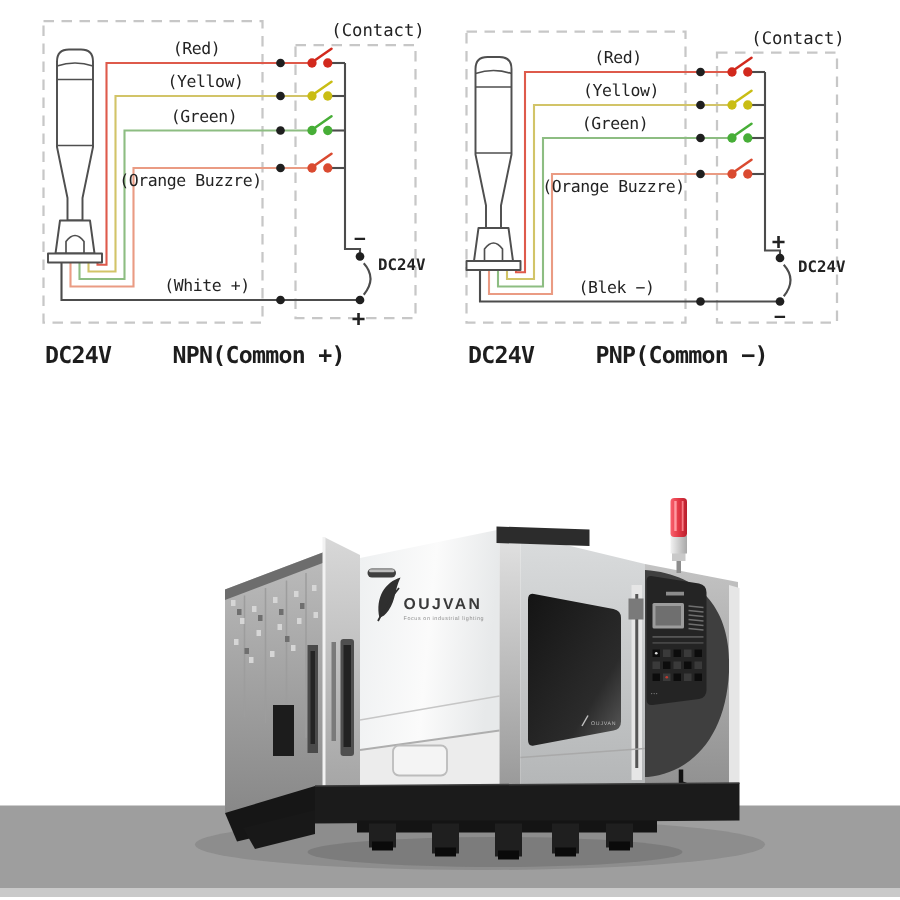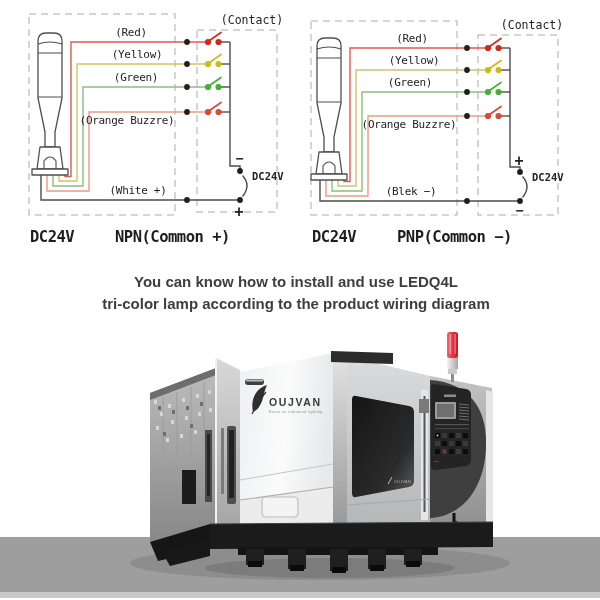--- a/index.html
+++ b/index.html
@@ -163,24 +163,20 @@
       <text class="wlabel" x="412" y="42" text-anchor="middle">(Red)</text>
       <text class="wlabel" x="414" y="64" text-anchor="middle">(Yellow)</text>
       <text class="wlabel" x="410" y="86" text-anchor="middle">(Green)</text>
       <text class="wlabel" x="409" y="128" text-anchor="middle">(Orange Buzzre)</text>
       <text class="wlabel" x="411" y="195" text-anchor="middle">(Blek −)</text>
       <text class="bottomlabel" x="312" y="242">DC24V</text>
       <text class="bottomlabel" x="397" y="242">PNP(Common −)</text>
     </g>
   </svg>
 
-  <div class="caption">
-    <div>You can know how to install and use LEDQ4L</div>
-    <div>tri-color lamp according to the product wiring diagram</div>
-  </div>
 
   <svg class="machine-svg" width="600" height="270" viewBox="0 330 600 270">
     <defs>
       <linearGradient id="g-front" x1="0" y1="0" x2="1" y2="0.15">
         <stop offset="0" stop-color="#eef0f1"></stop>
           <stop offset="0.55" stop-color="#fbfbfb"></stop>
           <stop offset="1" stop-color="#e7e9ea"></stop>
       </linearGradient>
       <linearGradient id="g-side" x1="0" y1="0" x2="0" y2="1">
         <stop offset="0" stop-color="#d8d8d8"></stop>

